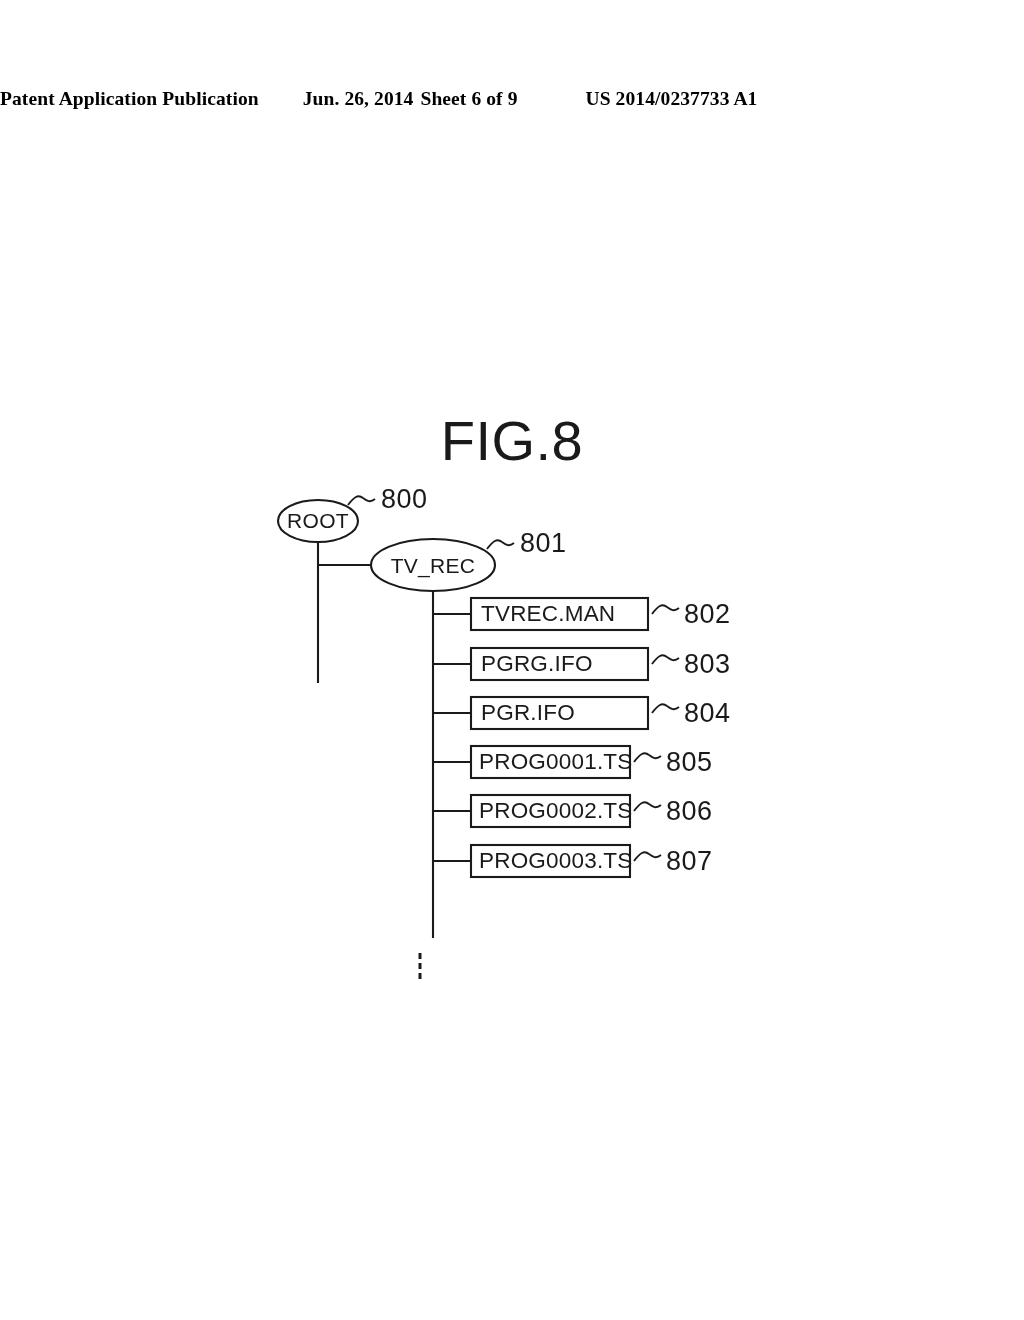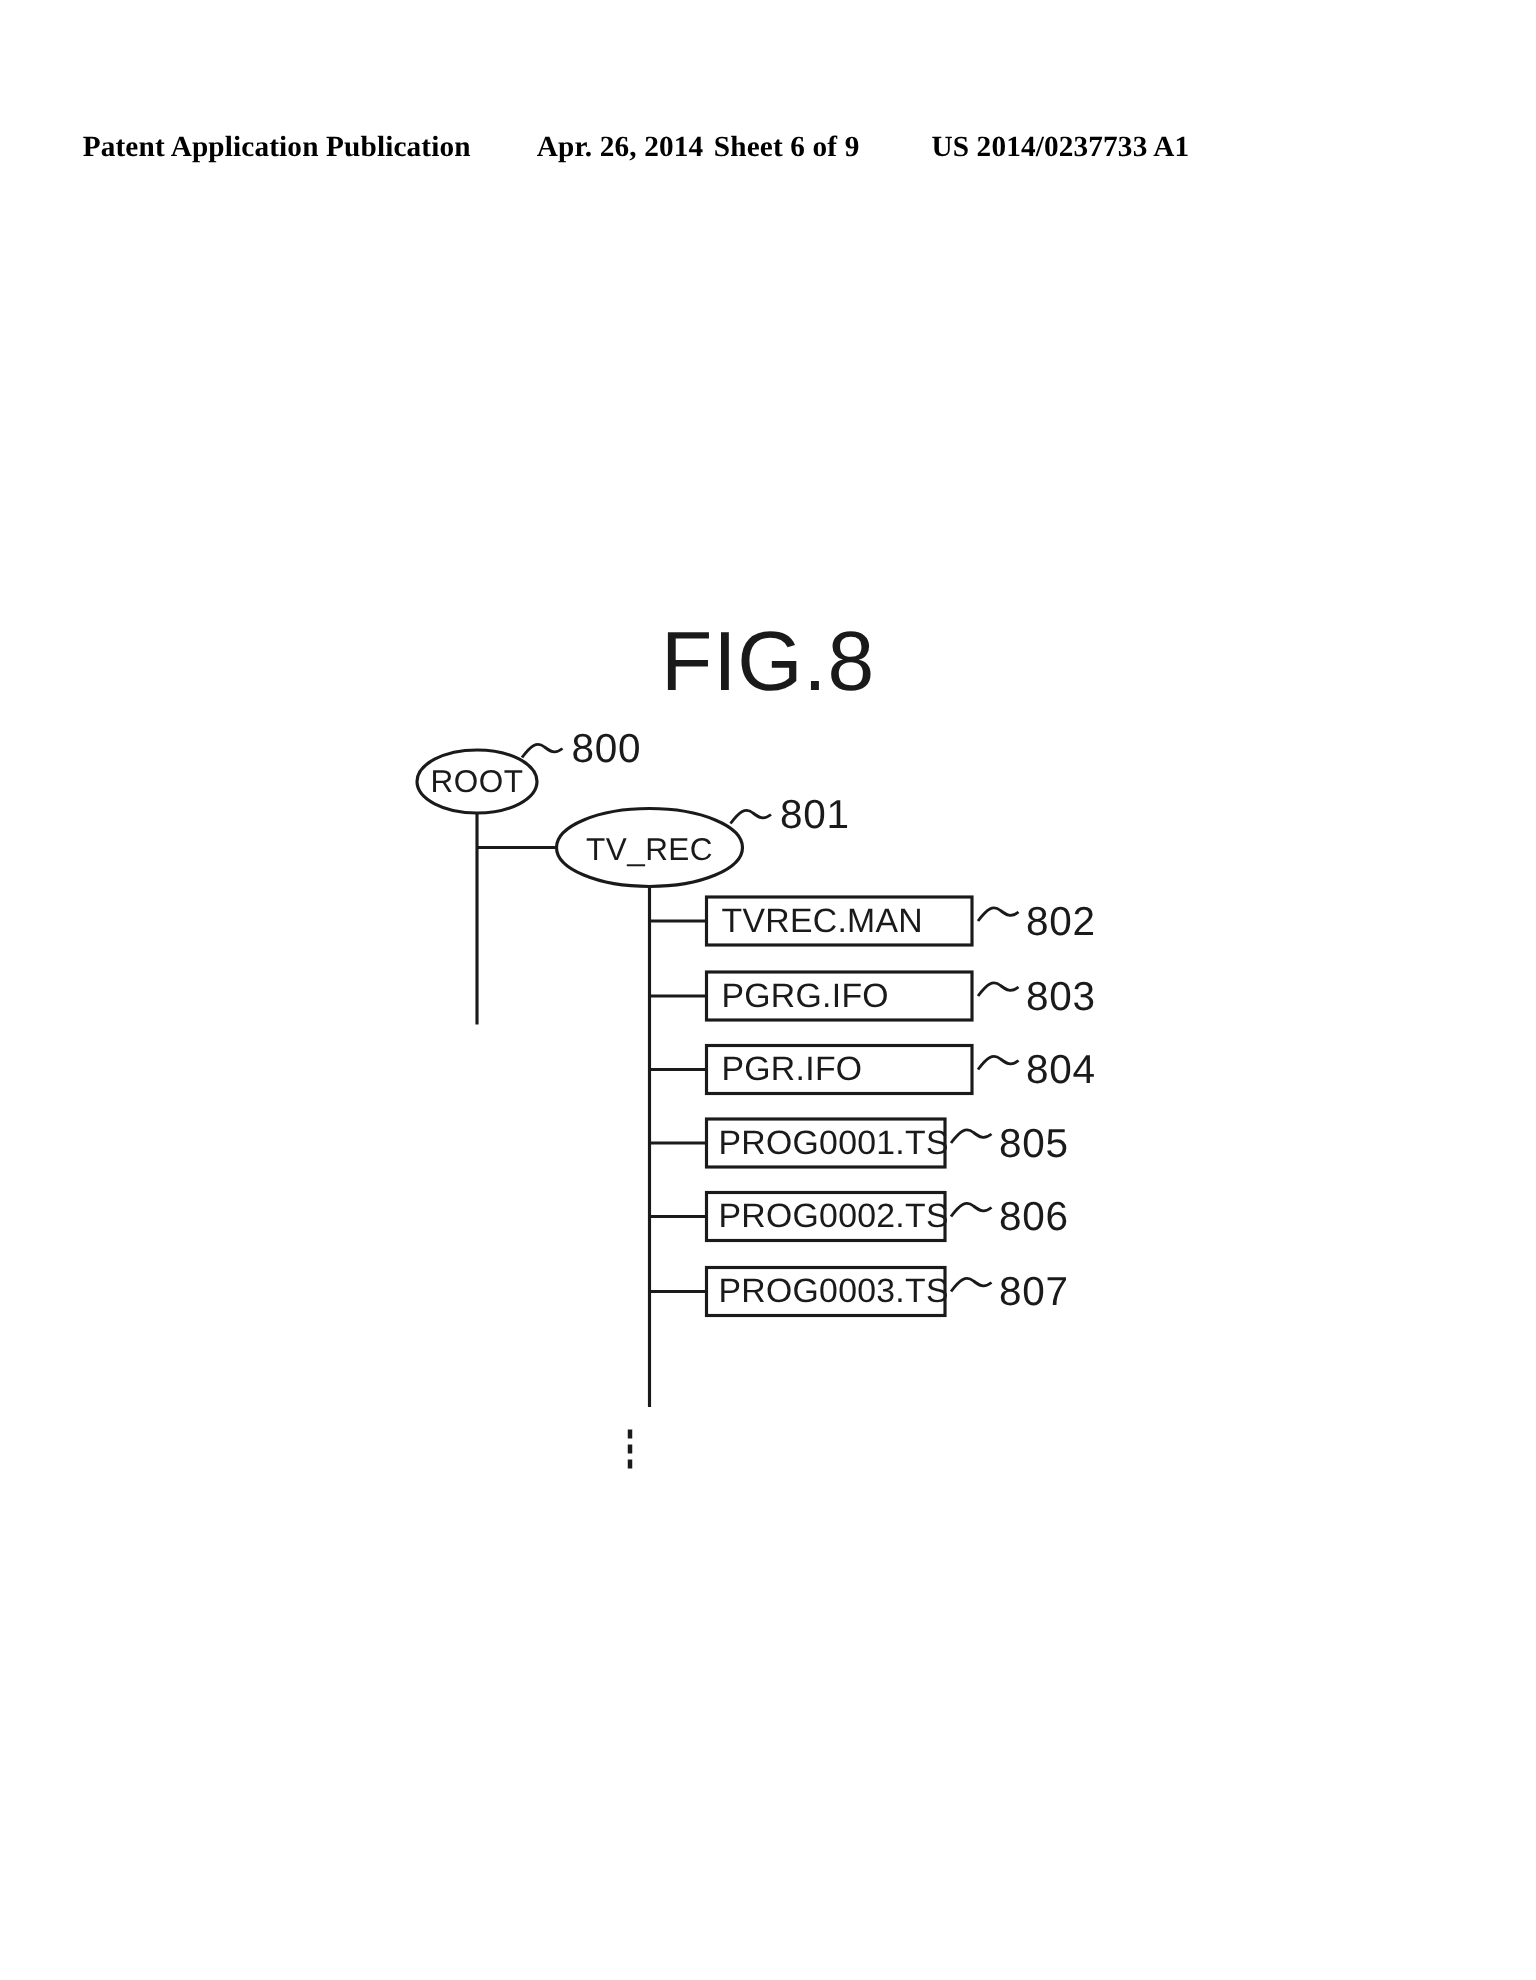--- a/index.html
+++ b/index.html
@@ -18,31 +18,30 @@
   }
 
   
   .page-header {
     position: absolute;
     top: 88px;
     left: 0;
     width: 848px;
     height: 26px;
     display: flex;
-    justify-content: center;
     align-items: baseline;
     font-family: "Liberation Serif", serif;
     font-weight: bold;
     font-size: 19.5px;
     letter-spacing: 0.1px;
     white-space: nowrap;
   }
   .page-header .hdr-pub   { margin-right: 44px; }
   .page-header .hdr-date  { margin-right: 7px; }
-  .page-header .hdr-sheet { margin-right: 48px; }
+  .page-header .hdr-sheet { margin-right: 68px; }
   .page-header .hdr-num   { }
 
   
   .fig-title {
     position: absolute;
     top: 408px;
     left: 0;
     width: 1024px;
     text-align: center;
     font-family: "Liberation Sans", sans-serif;
@@ -103,21 +102,21 @@
     stroke: #1a1a1a;
     stroke-width: 3;
     stroke-linecap: butt;
   }
 </style>
 </head>
 <body>
 
 <div class="page-header">
   <span class="hdr-pub">Patent Application Publication</span>
-  <span class="hdr-date">Apr. 26, 2014</span>
+  <span class="hdr-date">Jun. 26, 2014</span>
   <span class="hdr-sheet">Sheet 6 of 9</span>
   <span class="hdr-num">US 2014/0237733 A1</span>
 </div>
 
 <div class="fig-title">FIG.8</div>
 
 <div class="figure-canvas">
 <svg width="1024" height="1320" viewBox="0 0 1024 1320" xmlns="http://www.w3.org/2000/svg">
 
   <g>

